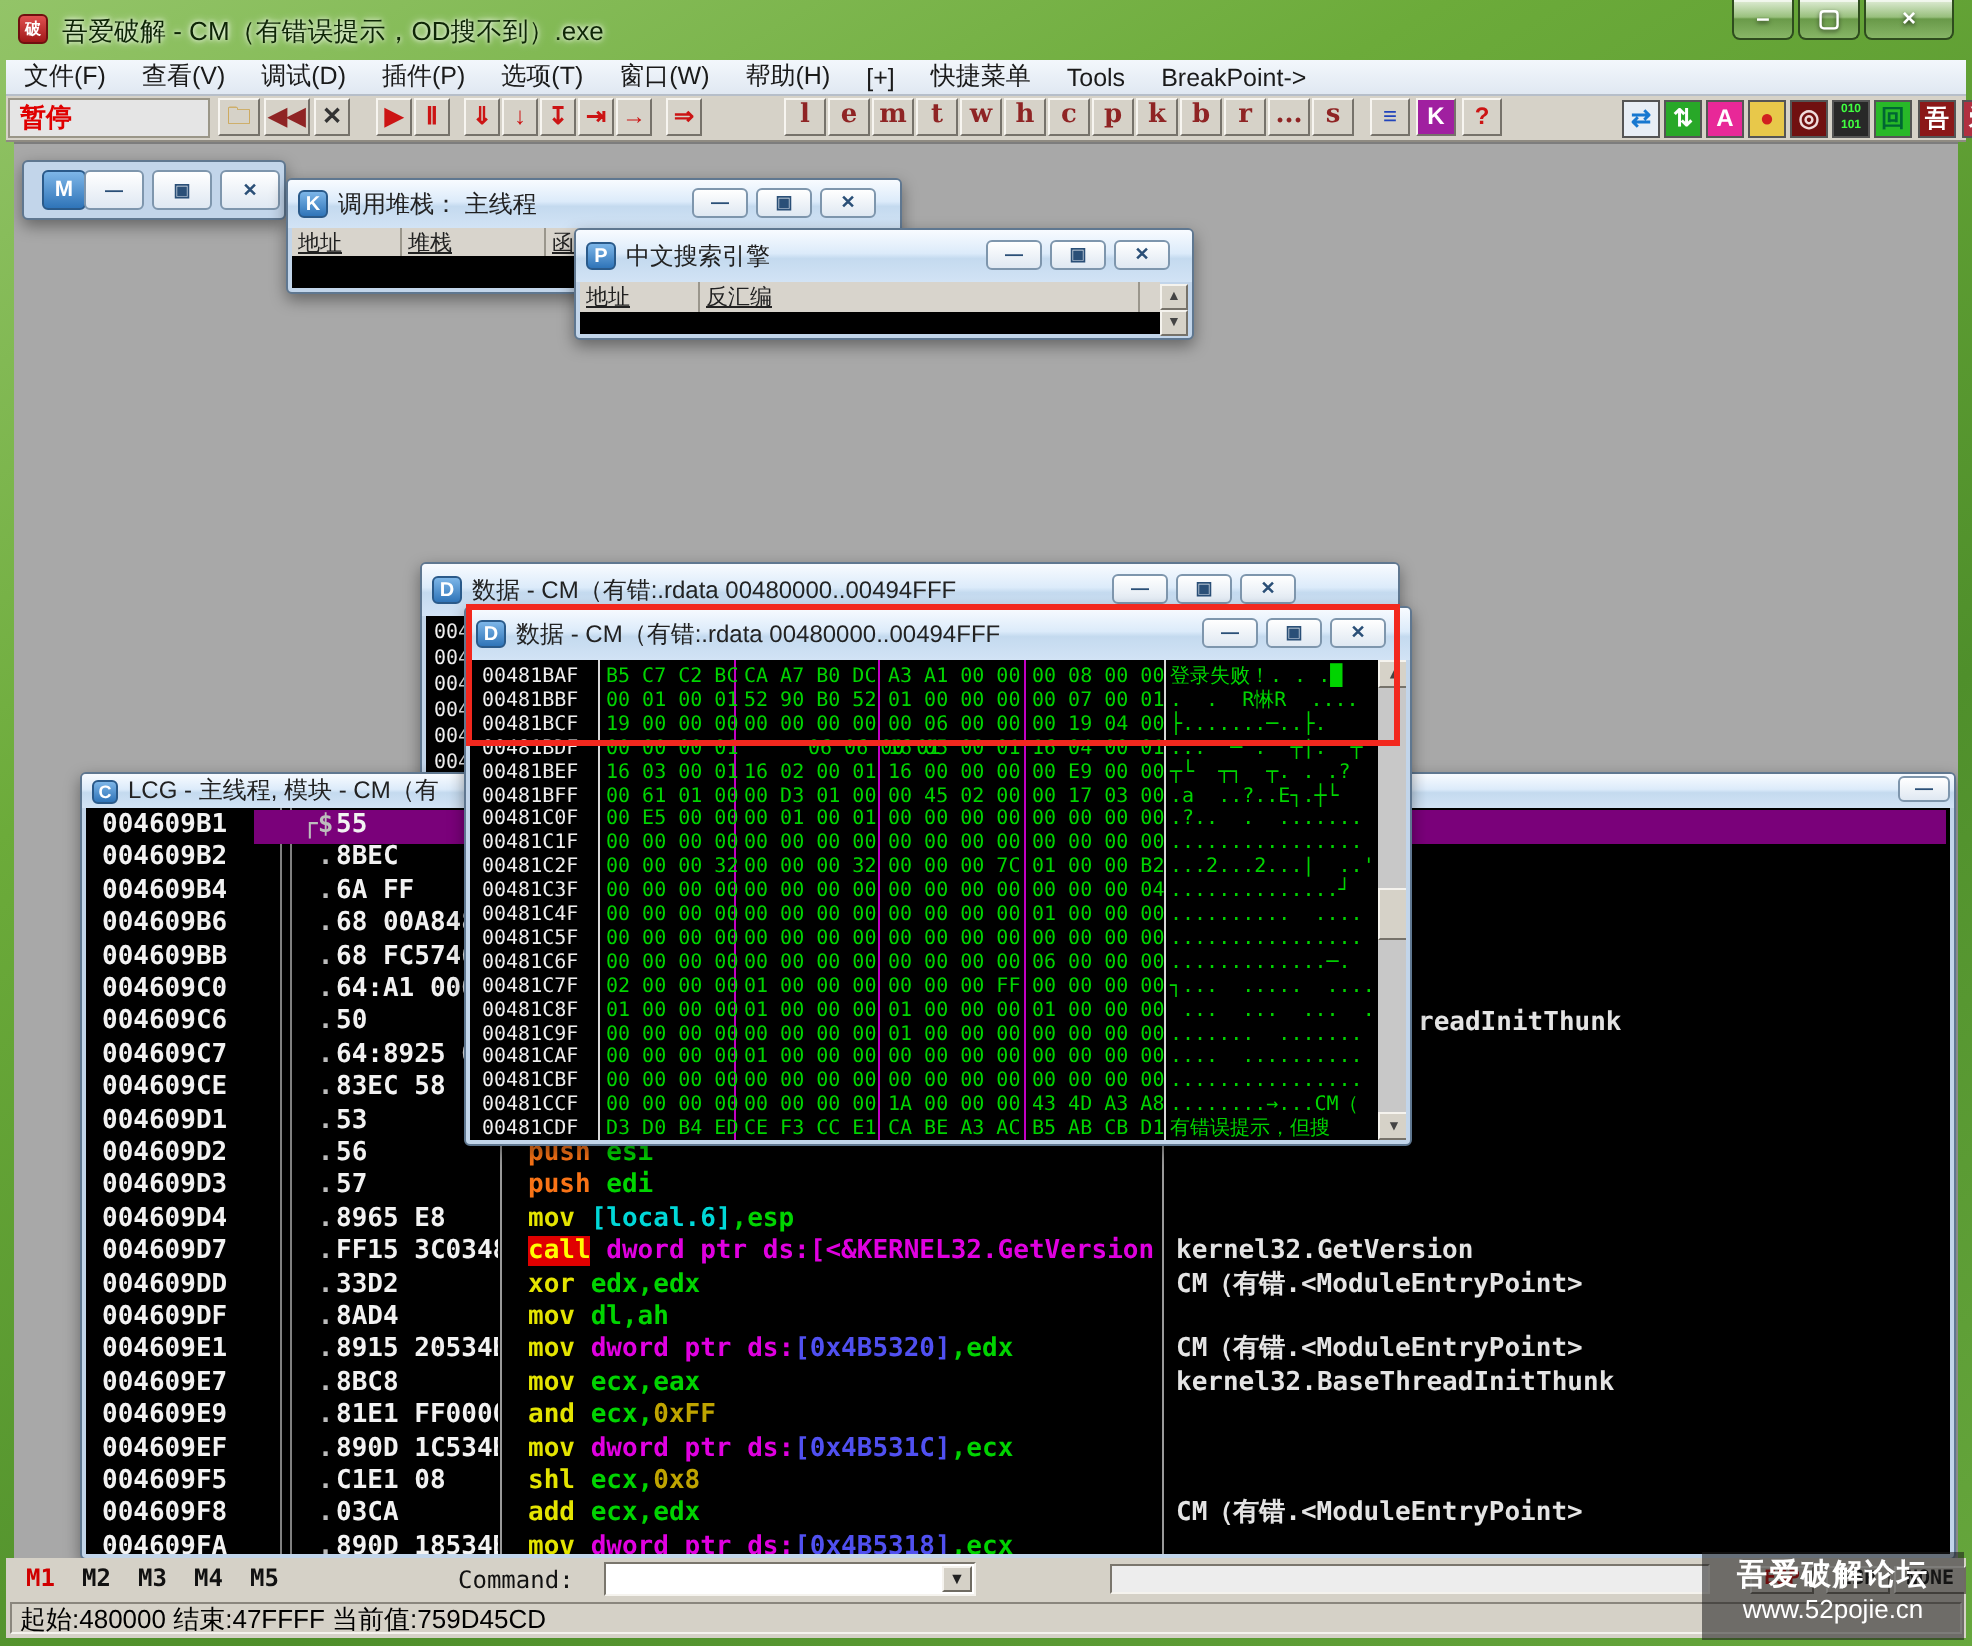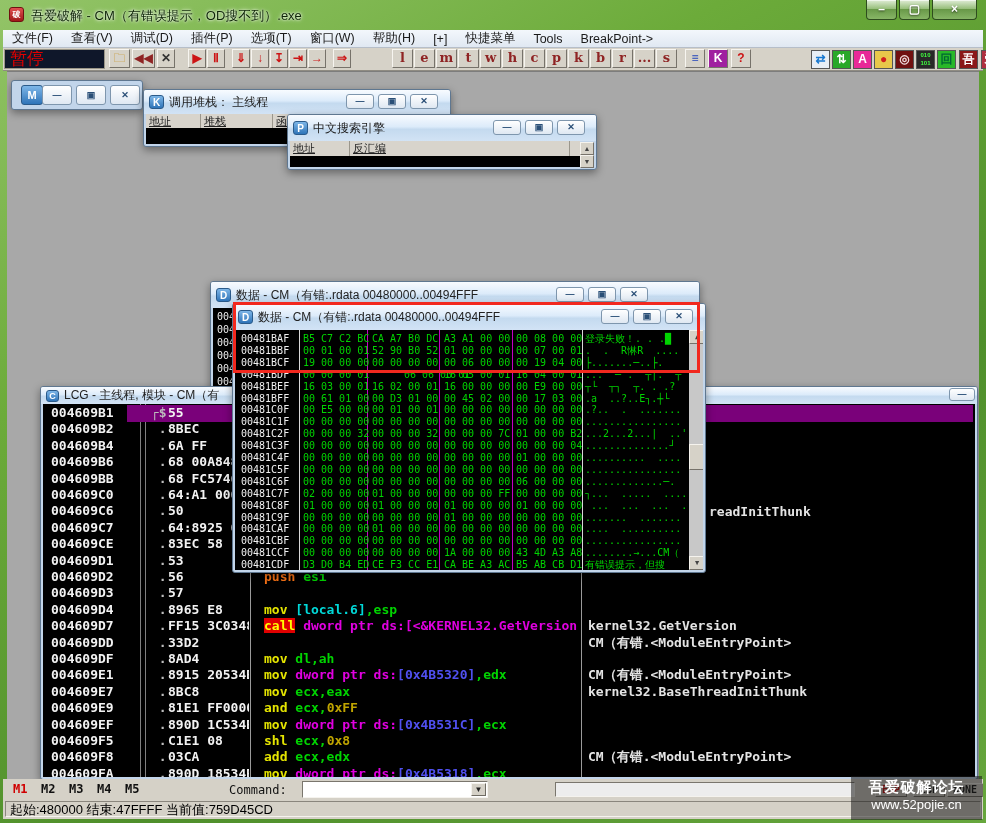--- a/index.html
+++ b/index.html
@@ -17,22 +17,22 @@
     text-shadow:0 0 4px rgba(255,255,255,.9),0 0 2px rgba(255,255,255,.9);white-space:nowrap;}
   .glassbtn{top:0;height:20px;border:1px solid #2e4c1e;border-top:none;border-radius:0 0 4px 4px;
     background:linear-gradient(rgba(255,255,255,.8),rgba(215,225,210,.45) 45%,rgba(110,140,95,.45) 50%,rgba(170,200,150,.5));
     color:#fff;text-align:center;font-size:12px;line-height:18px;font-weight:bold;
     text-shadow:0 1px 2px rgba(0,0,0,.6);box-shadow:inset 0 1px 0 rgba(255,255,255,.6);}
   
   #menubar{left:3px;top:30px;width:980px;height:18px;background:linear-gradient(#f3f7fc,#e0e8f2);
     border-bottom:1px solid #b6bec9;display:flex;align-items:center;}
   .menu-item{font-size:12.5px;color:#1a1a1a;padding:0 9px;white-space:nowrap;}
   #toolbar{left:3px;top:48px;width:980px;height:23px;background:#d6d2c8;border-bottom:1px solid #8f8b82;}
-  #pause-box{left:1px;top:1px;width:101px;height:20px;background:#0f172a;border:1px solid #9a9688;
-    color:#e00000;font-weight:normal;font-size:17px;line-height:18px;padding-left:5px;}
+  #pause-box{left:1px;top:1px;width:101px;height:20px;background:#e5e5e5;border:1px solid #9a9688;
+    color:#e00000;font-weight:bold;font-size:13px;line-height:18px;padding-left:5px;}
   .tbtn{top:1px;height:19px;background:#d6d2c8;border:1px solid;border-color:#f7f5f0 #76726a #76726a #f7f5f0;
     text-align:center;font-size:12px;line-height:16px;color:#333;}
   .tb-letter{width:21px;font-family:"DejaVu Serif",serif;font-weight:bold;color:#8f2424;font-size:13px;}
   .dbg{color:#cc1414;font-weight:bold;}
   .ricon{top:2px;width:19px;height:19px;border:1px solid #555;font-weight:bold;
     text-align:center;font-size:12px;line-height:17px;overflow:hidden;}
   
   #mdi{left:7px;top:71px;width:972px;height:708px;background:#a8a8a8;overflow:hidden;border-top:1px solid #7d7d7d;}
   .win{border:1px solid #5f7790;border-radius:3px;background:#c2d5ea;
     box-shadow:0 3px 8px rgba(0,0,0,.4);overflow:hidden;}
@@ -247,24 +247,24 @@
             <div class="cpurow" style="top: 17.4px;"><div class="c-addr mono">004609B2</div><div class="c-pre mono"> .</div><div class="c-hex mono">8BEC</div></div>
             <div class="cpurow" style="top: 33.8px;"><div class="c-addr mono">004609B4</div><div class="c-pre mono"> .</div><div class="c-hex mono">6A FF</div></div>
             <div class="cpurow" style="top: 50.2px;"><div class="c-addr mono">004609B6</div><div class="c-pre mono"> .</div><div class="c-hex mono">68 00A848</div></div>
             <div class="cpurow" style="top: 66.6px;"><div class="c-addr mono">004609BB</div><div class="c-pre mono"> .</div><div class="c-hex mono">68 FC5746</div></div>
             <div class="cpurow" style="top: 83px;"><div class="c-addr mono">004609C0</div><div class="c-pre mono"> .</div><div class="c-hex mono">64:A1 000</div></div>
             <div class="cpurow" style="top: 99.4px;"><div class="c-addr mono">004609C6</div><div class="c-pre mono"> .</div><div class="c-hex mono">50</div></div>
             <div class="cpurow" style="top: 115.8px;"><div class="c-addr mono">004609C7</div><div class="c-pre mono"> .</div><div class="c-hex mono">64:8925 0</div></div>
             <div class="cpurow" style="top: 132.2px;"><div class="c-addr mono">004609CE</div><div class="c-pre mono"> .</div><div class="c-hex mono">83EC 58</div></div>
             <div class="cpurow" style="top: 148.6px;"><div class="c-addr mono">004609D1</div><div class="c-pre mono"> .</div><div class="c-hex mono">53</div></div>
             <div class="cpurow" style="top: 165px;"><div class="c-addr mono">004609D2</div><div class="c-pre mono"> .</div><div class="c-hex mono">56</div><div class="c-dis mono"><span class="t-push mono">push </span><span class="t-reg mono">esi</span></div></div>
-            <div class="cpurow" style="top: 181.4px;"><div class="c-addr mono">004609D3</div><div class="c-pre mono"> .</div><div class="c-hex mono">57</div></div>
+            <div class="cpurow" style="top: 181.4px;"><div class="c-addr mono">004609D3</div><div class="c-pre mono"> .</div><div class="c-hex mono">57</div><div class="c-dis mono"><span class="t-push mono">push </span><span class="t-reg mono">edi</span></div></div>
             <div class="cpurow" style="top: 197.8px;"><div class="c-addr mono">004609D4</div><div class="c-pre mono"> .</div><div class="c-hex mono">8965 E8</div><div class="c-dis mono"><span class="t-mn mono">mov </span><span class="t-loc mono">[local.6]</span><span class="t-reg mono">,esp</span></div></div>
             <div class="cpurow" style="top: 214.2px;"><div class="c-addr mono">004609D7</div><div class="c-pre mono"> .</div><div class="c-hex mono">FF15 3C03480</div><div class="c-dis mono"><span class="t-call mono">call</span><span class="t-mem mono"> dword ptr ds:[&lt;&amp;KERNEL32.GetVersion</span></div><div class="c-com mono">kernel32.GetVersion</div></div>
-            <div class="cpurow" style="top: 230.6px;"><div class="c-addr mono">004609DD</div><div class="c-pre mono"> .</div><div class="c-hex mono">33D2</div><div class="c-com mono">CM（有错.&lt;ModuleEntryPoint&gt;</div></div>
+            <div class="cpurow" style="top: 230.6px;"><div class="c-addr mono">004609DD</div><div class="c-pre mono"> .</div><div class="c-hex mono">33D2</div><div class="c-dis mono"><span class="t-mn mono">xor </span><span class="t-reg mono">edx,edx</span></div><div class="c-com mono">CM（有错.&lt;ModuleEntryPoint&gt;</div></div>
             <div class="cpurow" style="top: 247px;"><div class="c-addr mono">004609DF</div><div class="c-pre mono"> .</div><div class="c-hex mono">8AD4</div><div class="c-dis mono"><span class="t-mn mono">mov </span><span class="t-reg mono">dl,ah</span></div></div>
             <div class="cpurow" style="top: 263.4px;"><div class="c-addr mono">004609E1</div><div class="c-pre mono"> .</div><div class="c-hex mono">8915 20534B0</div><div class="c-dis mono"><span class="t-mn mono">mov </span><span class="t-mem mono">dword ptr ds:</span><span class="t-addr mono">[0x4B5320]</span><span class="t-reg mono">,edx</span></div><div class="c-com mono">CM（有错.&lt;ModuleEntryPoint&gt;</div></div>
             <div class="cpurow" style="top: 279.8px;"><div class="c-addr mono">004609E7</div><div class="c-pre mono"> .</div><div class="c-hex mono">8BC8</div><div class="c-dis mono"><span class="t-mn mono">mov </span><span class="t-reg mono">ecx,eax</span></div><div class="c-com mono">kernel32.BaseThreadInitThunk</div></div>
             <div class="cpurow" style="top: 296.2px;"><div class="c-addr mono">004609E9</div><div class="c-pre mono"> .</div><div class="c-hex mono">81E1 FF00000</div><div class="c-dis mono"><span class="t-mn mono">and </span><span class="t-reg mono">ecx,</span><span class="t-imm mono">0xFF</span></div></div>
             <div class="cpurow" style="top: 312.6px;"><div class="c-addr mono">004609EF</div><div class="c-pre mono"> .</div><div class="c-hex mono">890D 1C534B0</div><div class="c-dis mono"><span class="t-mn mono">mov </span><span class="t-mem mono">dword ptr ds:</span><span class="t-addr mono">[0x4B531C]</span><span class="t-reg mono">,ecx</span></div></div>
             <div class="cpurow" style="top: 329px;"><div class="c-addr mono">004609F5</div><div class="c-pre mono"> .</div><div class="c-hex mono">C1E1 08</div><div class="c-dis mono"><span class="t-mn mono">shl </span><span class="t-reg mono">ecx,</span><span class="t-imm mono">0x8</span></div></div>
             <div class="cpurow" style="top: 345.4px;"><div class="c-addr mono">004609F8</div><div class="c-pre mono"> .</div><div class="c-hex mono">03CA</div><div class="c-dis mono"><span class="t-mn mono">add </span><span class="t-reg mono">ecx,edx</span></div><div class="c-com mono">CM（有错.&lt;ModuleEntryPoint&gt;</div></div>
             <div class="cpurow" style="top: 361.8px;"><div class="c-addr mono">004609FA</div><div class="c-pre mono"> .</div><div class="c-hex mono">890D 18534B0</div><div class="c-dis mono"><span class="t-mn mono">mov </span><span class="t-mem mono">dword ptr ds:</span><span class="t-addr mono">[0x4B5318]</span><span class="t-reg mono">,ecx</span></div></div>
           </div>
         <div class="abs mono" style="left:666px;top:100px;color:#e4e4e4;font-size:13px;font-weight:bold;">readInitThunk</div>

